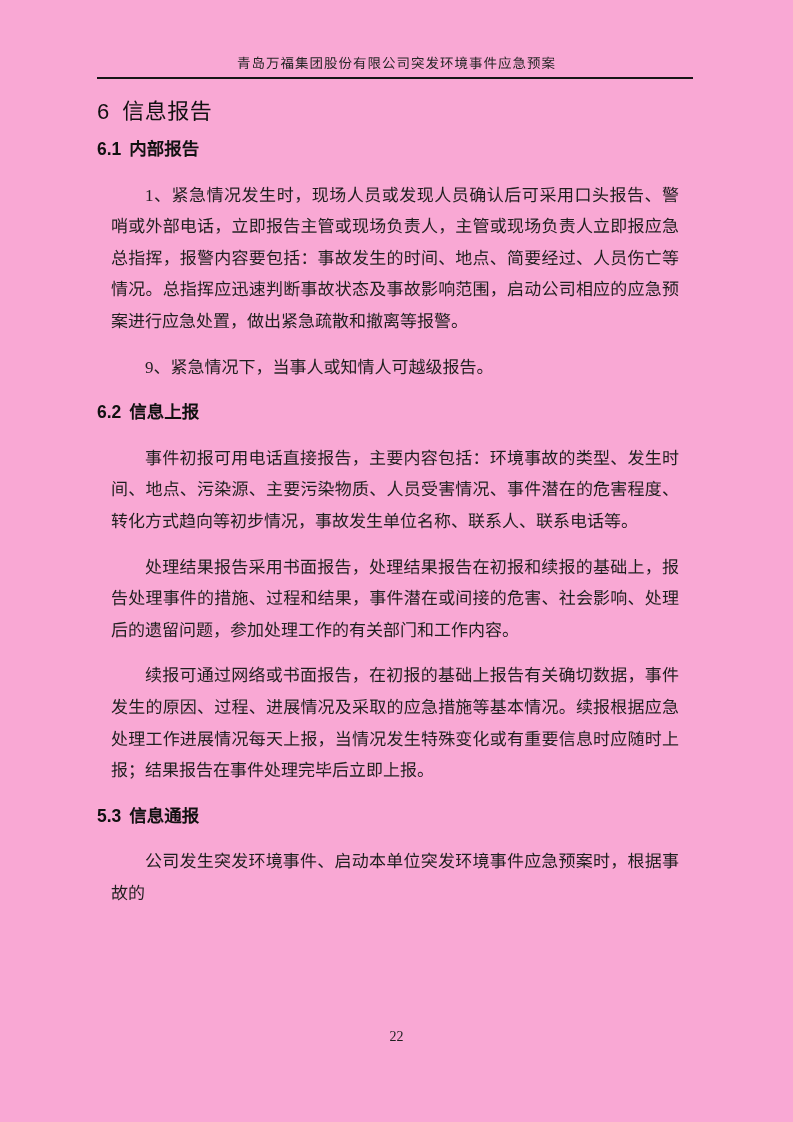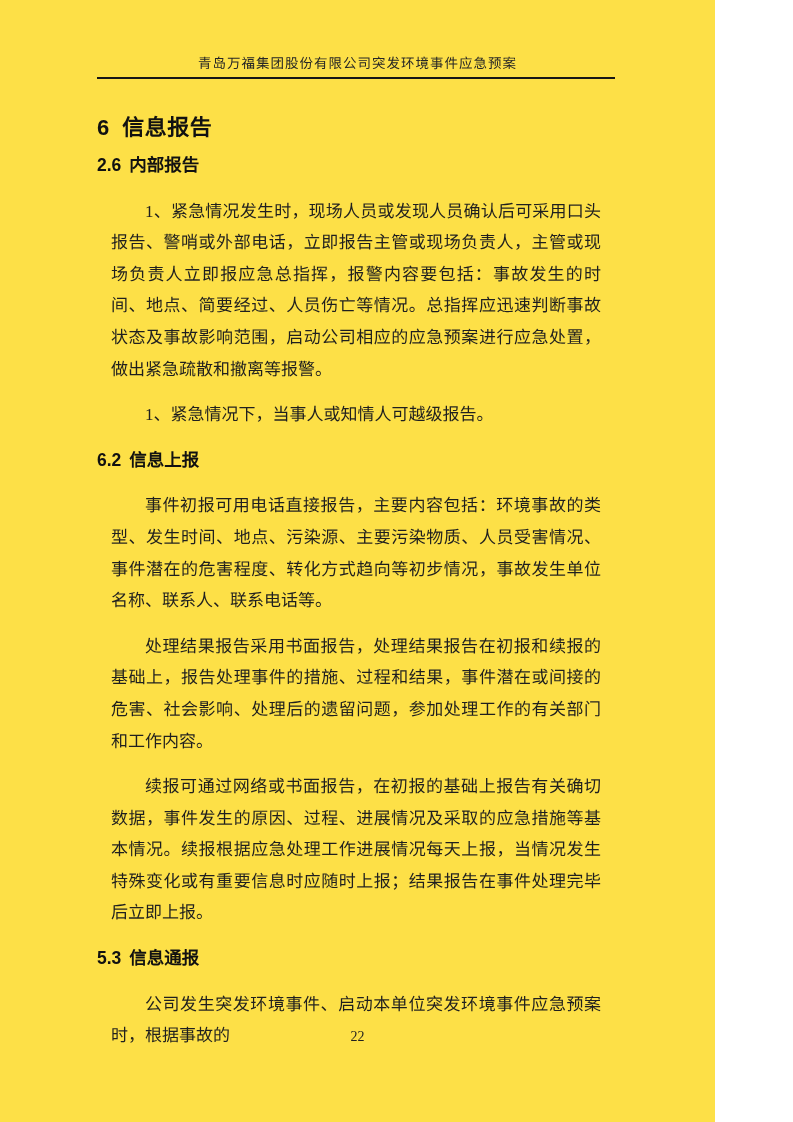--- a/index.html
+++ b/index.html
@@ -2,23 +2,23 @@
 <html lang="zh-CN"><head>
 <meta charset="utf-8">
 <style>
   html, body {
     margin: 0;
     padding: 0;
     background: #ffffff;
   }
   .page {
     position: relative;
-    width: 715px;
+    width: 793px;
     height: 1122px;
-    background: #fde047;
+    background: #f9a8d4;
     color: #1f1f1f;
     font-family: "Liberation Serif", "DejaVu Serif", serif;
     overflow: hidden;
     box-sizing: border-box;
   }
   .page-header {
     padding-top: 54px;
     text-align: center;
     font-size: 13.5px;
     line-height: 19px;
@@ -27,25 +27,25 @@
   }
   .header-rule {
     border: none;
     border-top: 2px solid #161616;
     margin: 4px 100px 0 97px;
   }
   .content {
     margin: 0 100px 0 97px;
   }
   .chapter-heading {
-    margin: 35px 0 8px 0;
+    margin: 19px 0 8px 0;
     font-family: "Liberation Sans", "DejaVu Sans", sans-serif;
     font-size: 22px;
     line-height: 28px;
-    font-weight: bold;
+    font-weight: normal;
     color: #111111;
     word-spacing: 6px;
     letter-spacing: 0.5px;
   }
   .section-heading {
     margin: 0;
     font-family: "Liberation Sans", "DejaVu Sans", sans-serif;
     font-size: 17.5px;
     line-height: 31.6px;
     font-weight: bold;
@@ -77,23 +77,23 @@
 <div class="page">
 
   <div class="page-header">青岛万福集团股份有限公司突发环境事件应急预案</div>
 
   <hr class="header-rule">
 
   <div class="content">
 
     <h1 class="chapter-heading">6 信息报告</h1>
 
-    <h2 class="section-heading">2.6 内部报告</h2>
+    <h2 class="section-heading">6.1 内部报告</h2>
     <p class="body-paragraph">1、紧急情况发生时，现场人员或发现人员确认后可采用口头报告、警哨或外部电话，立即报告主管或现场负责人，主管或现场负责人立即报应急总指挥，报警内容要包括：事故发生的时间、地点、简要经过、人员伤亡等情况。总指挥应迅速判断事故状态及事故影响范围，启动公司相应的应急预案进行应急处置，做出紧急疏散和撤离等报警。</p>
-    <p class="body-paragraph">1、紧急情况下，当事人或知情人可越级报告。</p>
+    <p class="body-paragraph">9、紧急情况下，当事人或知情人可越级报告。</p>
 
     <h2 class="section-heading">6.2 信息上报</h2>
     <p class="body-paragraph">事件初报可用电话直接报告，主要内容包括：环境事故的类型、发生时间、地点、污染源、主要污染物质、人员受害情况、事件潜在的危害程度、转化方式趋向等初步情况，事故发生单位名称、联系人、联系电话等。</p>
     <p class="body-paragraph">处理结果报告采用书面报告，处理结果报告在初报和续报的基础上，报告处理事件的措施、过程和结果，事件潜在或间接的危害、社会影响、处理后的遗留问题，参加处理工作的有关部门和工作内容。</p>
     <p class="body-paragraph">续报可通过网络或书面报告，在初报的基础上报告有关确切数据，事件发生的原因、过程、进展情况及采取的应急措施等基本情况。续报根据应急处理工作进展情况每天上报，当情况发生特殊变化或有重要信息时应随时上报；结果报告在事件处理完毕后立即上报。</p>
 
     <h2 class="section-heading">5.3 信息通报</h2>
     <p class="body-paragraph">公司发生突发环境事件、启动本单位突发环境事件应急预案时，根据事故的</p>
 
   </div>

